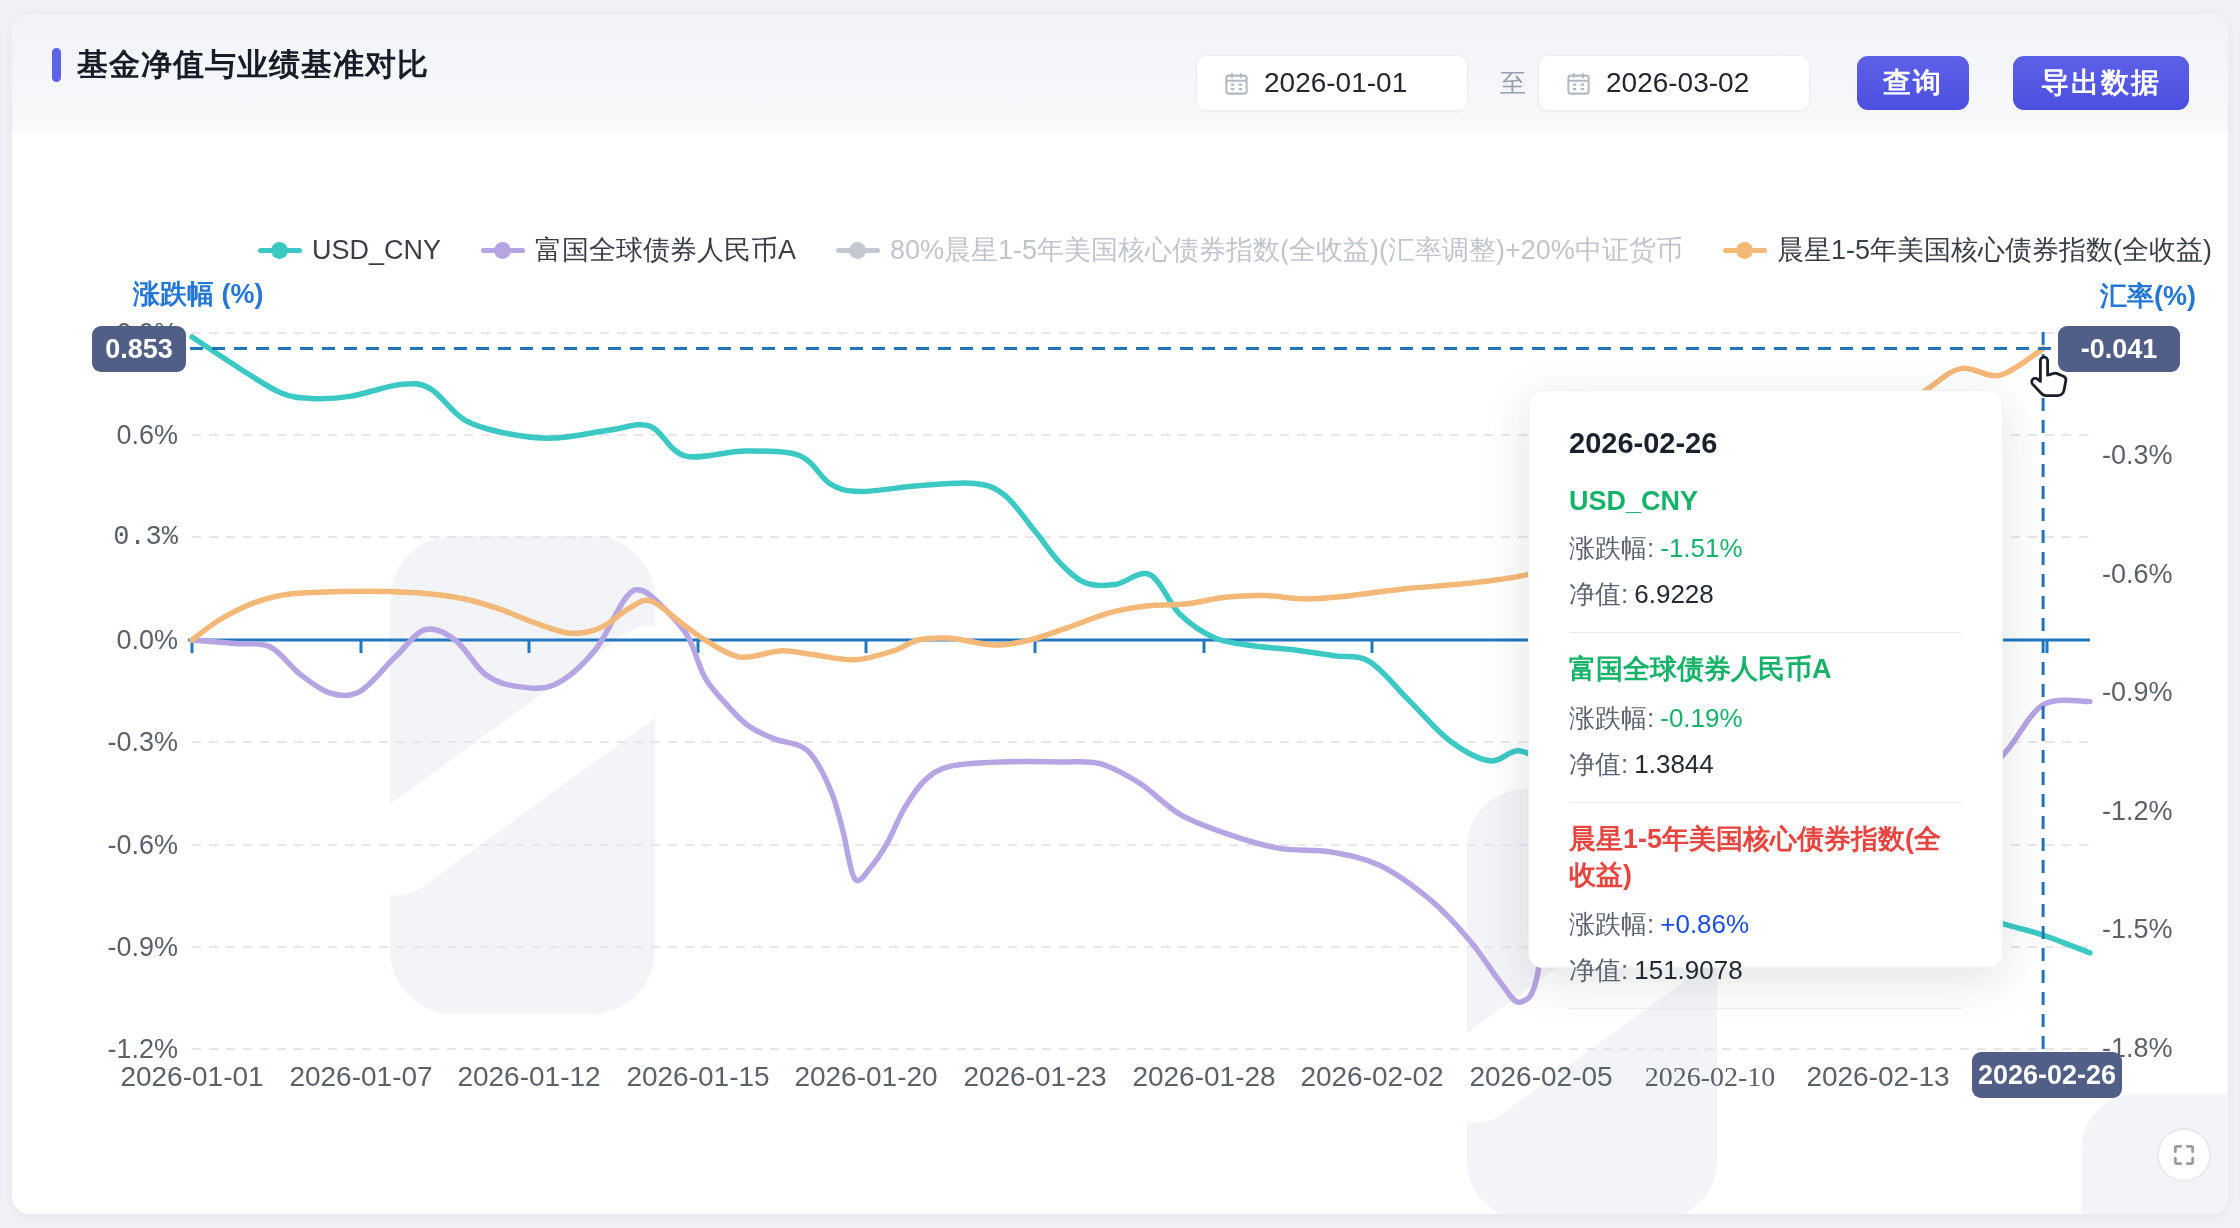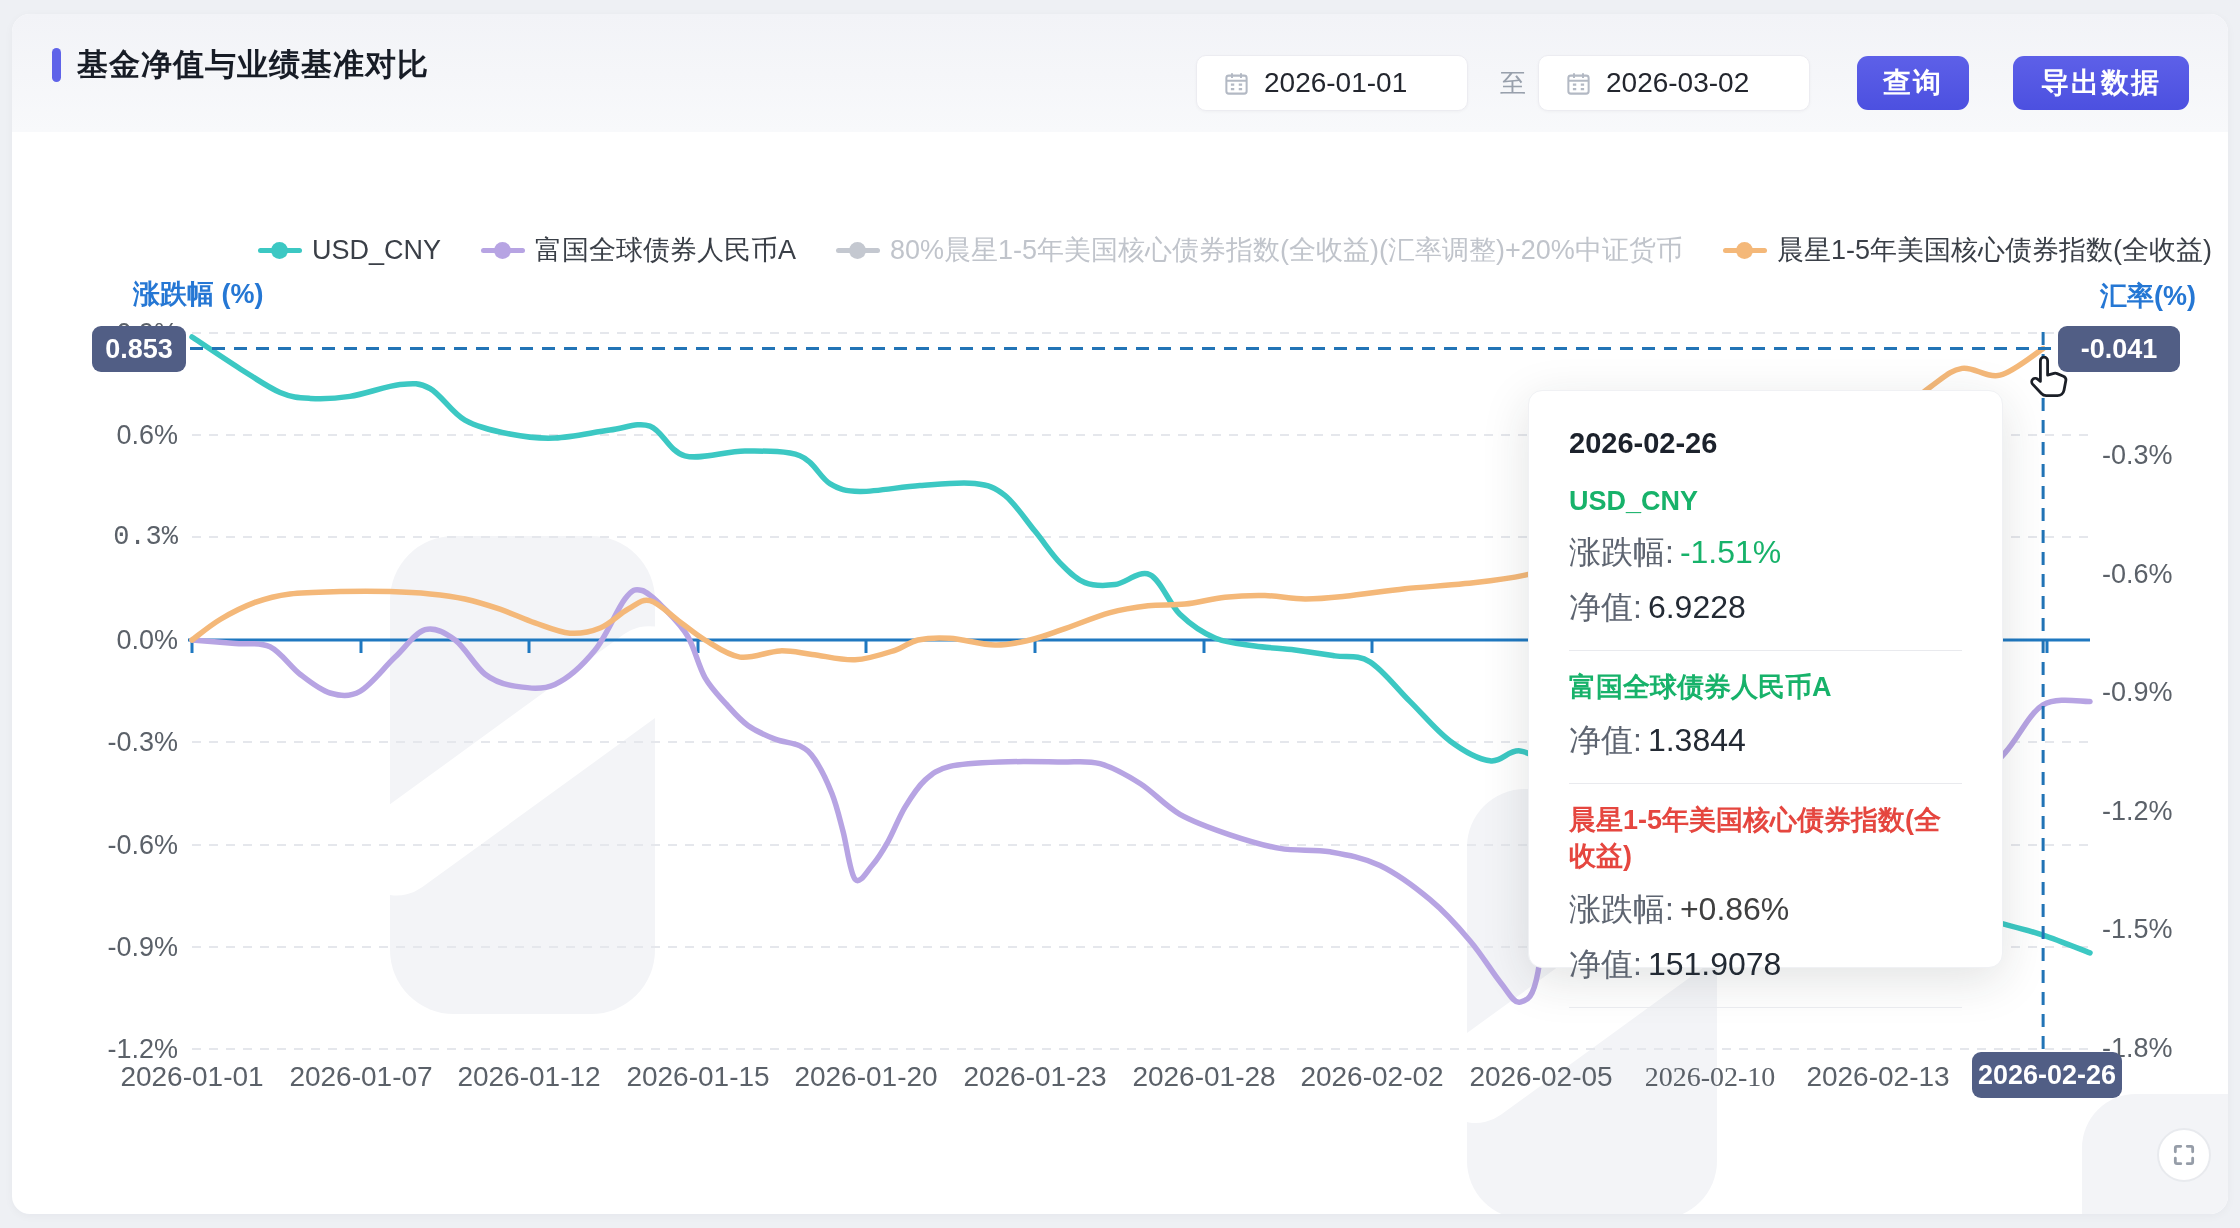--- a/index.html
+++ b/index.html
@@ -37,21 +37,21 @@
   .xtick{position:absolute;font-size:28px;color:#5b6169;transform:translateX(-50%);top:0;}
   
   .axis-badge{position:absolute;background:#515e85;color:#fff;font-weight:bold;font-size:27px;
         border-radius:9px;display:flex;align-items:center;justify-content:center;z-index:6;}
   
   .tooltip{position:absolute;left:1528px;top:390px;width:475px;height:578px;background:#fff;
         border:1px solid #f0f1f4;border-radius:14px;box-shadow:0 12px 48px rgba(31,35,41,.13);
         padding:36px 40px;box-sizing:border-box;z-index:8;}
   .tt-date{font-size:29px;font-weight:bold;color:#1c222c;margin-bottom:26px;}
   .tt-name{font-size:27px;font-weight:bold;margin:4px 0 14px;}
-  .tt-row{font-size:32px;color:#5d6470;margin:11px 0;}
+  .tt-row{font-size:26px;color:#5d6470;margin:11px 0;}
   .tt-value{margin-left:6px;}
   .tt-divider{height:1px;background:#e9eaee;margin:20px 0 18px;}
   
   .wm-logo{position:absolute;background:#f3f4f7;overflow:hidden;}
   .wm-logo:before{content:"";position:absolute;left:-25%;top:38%;width:150%;height:86px;background:#fff;
         border-radius:46px;transform:rotate(-36deg);}
   .wm-text{position:absolute;font-size:235px;font-weight:bold;color:#f2f3f7;letter-spacing:26px;white-space:nowrap;}
   
   .fs-btn{position:absolute;left:2157px;top:1128px;width:50px;height:50px;border-radius:50%;
         background:#fff;border:2px solid #e8eaee;display:flex;align-items:center;justify-content:center;z-index:7;cursor:pointer;}
@@ -198,24 +198,25 @@
   <div class="axis-badge" style="left:1972px;top:1052px;width:150px;height:46px;">2026-02-26</div>
 
   <div class="tooltip">
     <div class="tt-date">2026-02-26</div>
     <div>
         <div class="tt-name" style="color: rgb(23, 178, 106);">USD_CNY</div>
         <div class="tt-row"><span>涨跌幅:</span><span class="tt-value" style="color: rgb(23, 178, 106);">-1.51%</span></div>
         <div class="tt-row"><span>净值:</span><span class="tt-value" style="color: rgb(35, 42, 52);">6.9228</span></div>
         <div class="tt-divider"></div>
         <div class="tt-name" style="color: rgb(23, 178, 106);">富国全球债券人民币A</div>
+        <div class="tt-row"><span>涨跌幅:</span><span class="tt-value" style="color: rgb(23, 178, 106);">-0.19%</span></div>
         <div class="tt-row"><span>净值:</span><span class="tt-value" style="color: rgb(35, 42, 52);">1.3844</span></div>
         <div class="tt-divider"></div>
         <div class="tt-name" style="color: rgb(229, 70, 63);">晨星1-5年美国核心债券指数(全收益)</div>
-        <div class="tt-row"><span>涨跌幅:</span><span class="tt-value" style="color: #404040; text-align: center;">+0.86%</span></div>
+        <div class="tt-row"><span>涨跌幅:</span><span class="tt-value" style="color: #1d4ed8; text-align: center;">+0.86%</span></div>
         <div class="tt-row"><span>净值:</span><span class="tt-value" style="color: rgb(35, 42, 52);">151.9078</span></div>
         <div class="tt-divider"></div>
       </div>
   </div>
 
   <svg class="cursor" viewBox="0 0 24 24">
     <path d="M9.2 3.4c0-1 .8-1.8 1.8-1.8s1.8.8 1.8 1.8v7.2l3.2-.9c.5-.15 1.1-.1 1.6.1l3.1 1.3c.9.4 1.4 1.35 1.2 2.3l-.9 4.7c-.3 1.6-1.7 2.7-3.3 2.7h-5.6c-.9 0-1.8-.4-2.4-1.05l-4.4-4.7c-.6-.7-.6-1.8.1-2.4.6-.6 1.7-.7 2.4-.1l1.4 1.1V3.4z" fill="#ffffff" stroke="#1b1f27" stroke-width="1.4" stroke-linejoin="round"></path>
   </svg>
 
   <div class="fs-btn">

